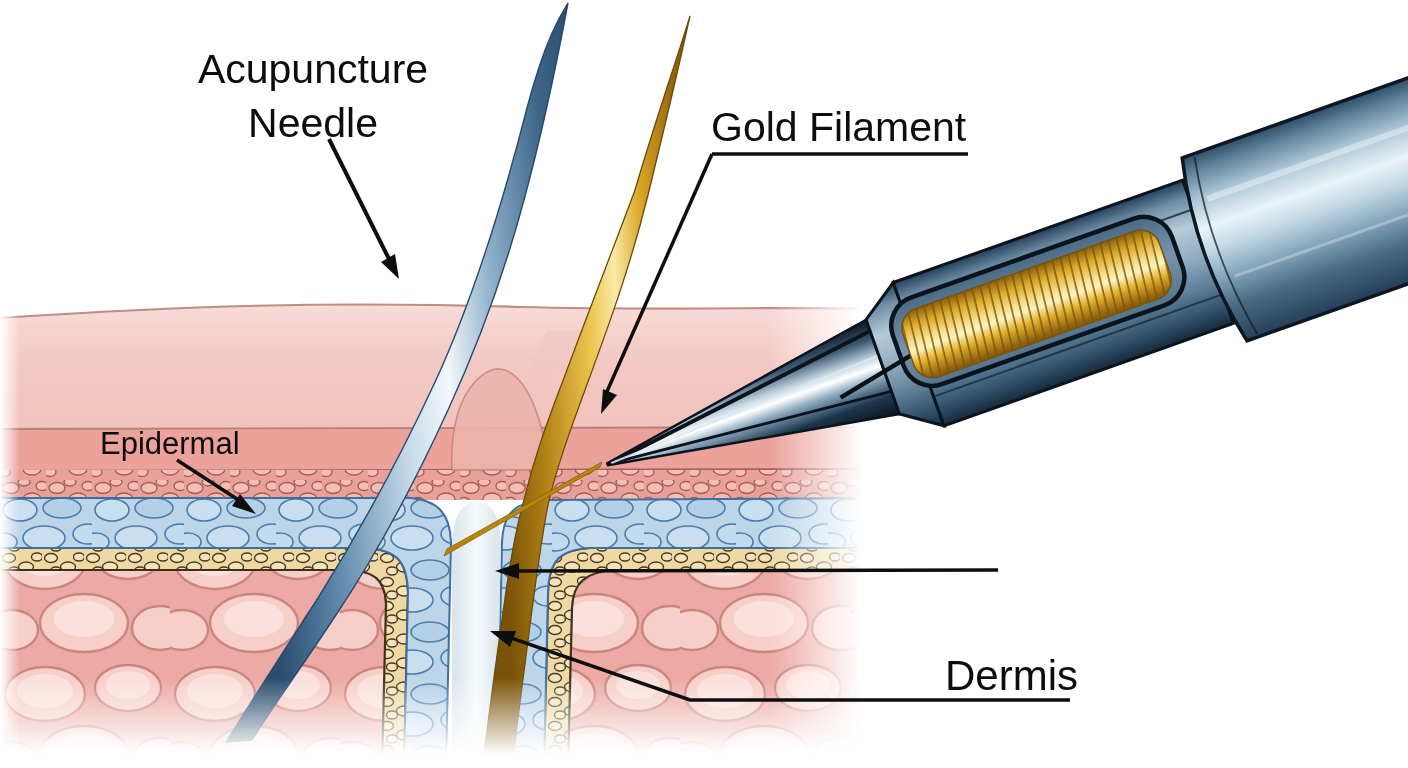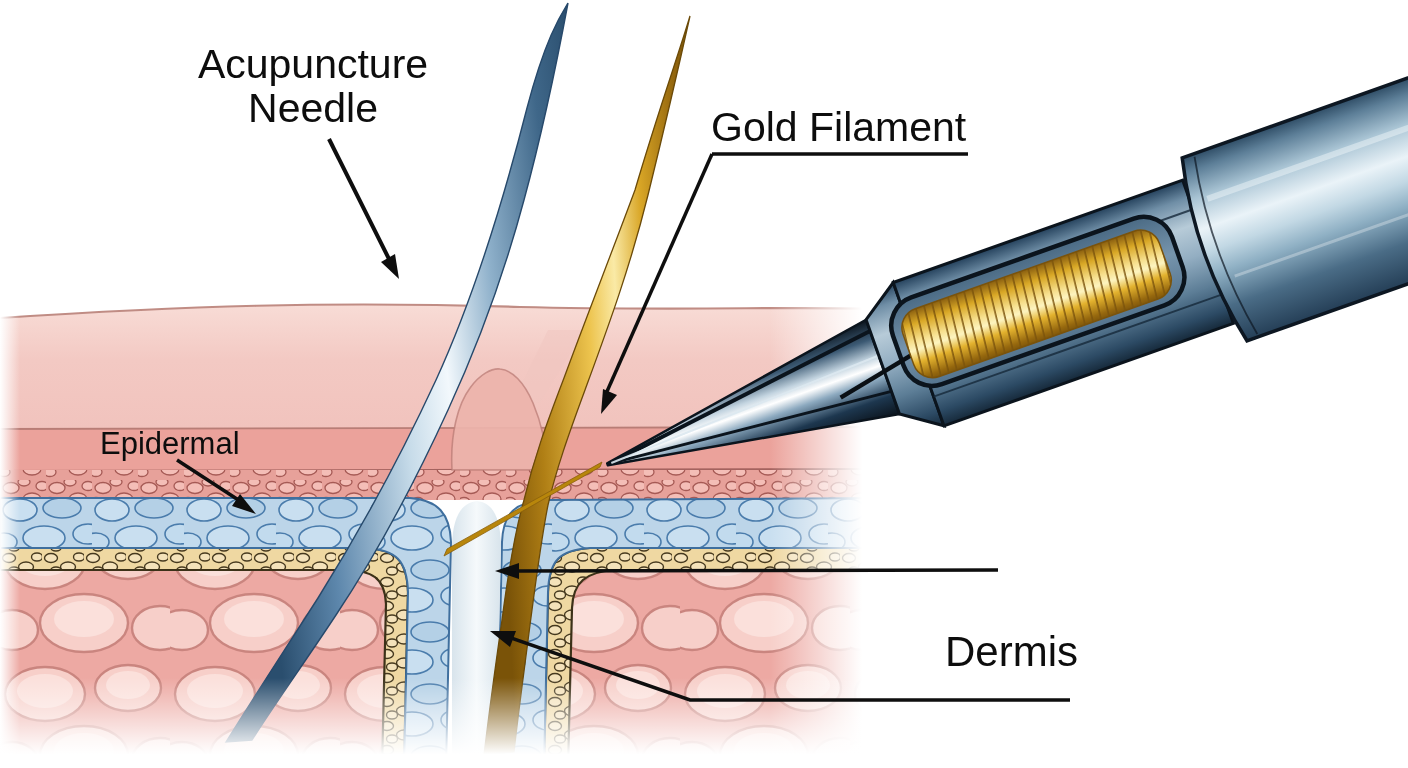--- a/index.html
+++ b/index.html
@@ -1,25 +1,25 @@
 <!DOCTYPE html>
 <html><head>
 <meta charset="utf-8">
 <style>
   html,body{margin:0;padding:0;background:#ffffff;}
   #stage{position:relative;width:1408px;height:768px;background:#ffffff;overflow:hidden;
          font-family:"Liberation Sans", sans-serif;}
   #art{position:absolute;left:0;top:0;width:1408px;height:768px;}
   .lbl{position:absolute;color:#0d0d0d;font-family:"Liberation Sans",sans-serif;
        font-weight:400;letter-spacing:0px;white-space:pre-line;}
-  #lbl-acu{left:148px;top:42px;width:330px;text-align:center;font-size:41px;line-height:44px;}
+  #lbl-acu{left:148px;top:42px;width:330px;text-align:center;font-size:41px;line-height:54px;}
   #lbl-gold{left:711px;top:104px;font-size:41px;}
   #lbl-epidermal{left:100px;top:426px;font-size:31px;}
   #lbl-epidermis{left:1008px;top:525px;font-size:40px;}
-  #lbl-dermis{left:945px;top:628px;font-size:42px;}
+  #lbl-dermis{left:945px;top:652px;font-size:42px;}
 </style>
 </head>
 <body>
 
 <div id="stage">
 
 <svg id="art" viewBox="0 0 1408 768">
   <defs>
     <linearGradient id="bandAGrad" x1="0" y1="0" x2="0" y2="1">
       <stop offset="0" stop-color="#f8dcd6"></stop>

